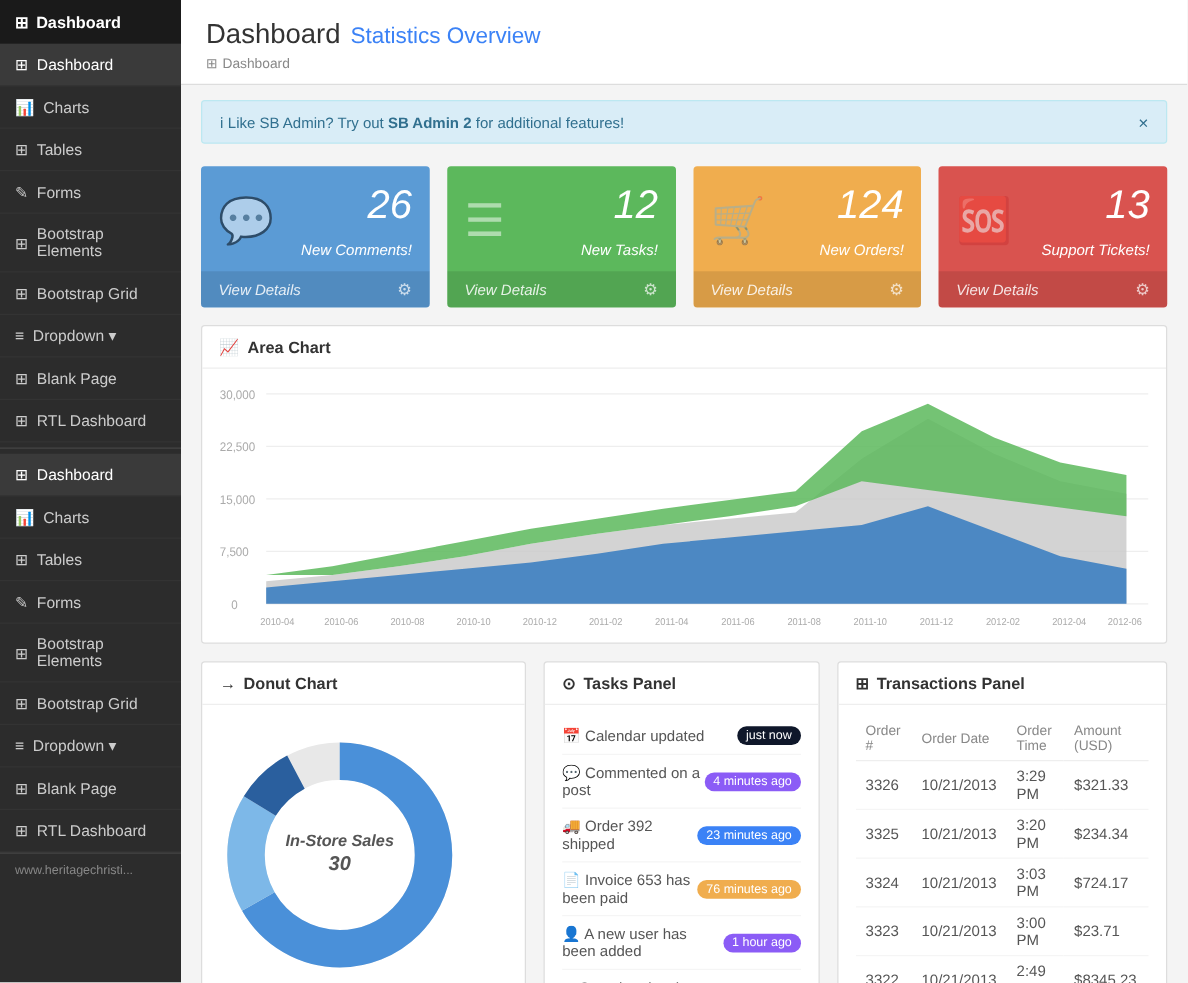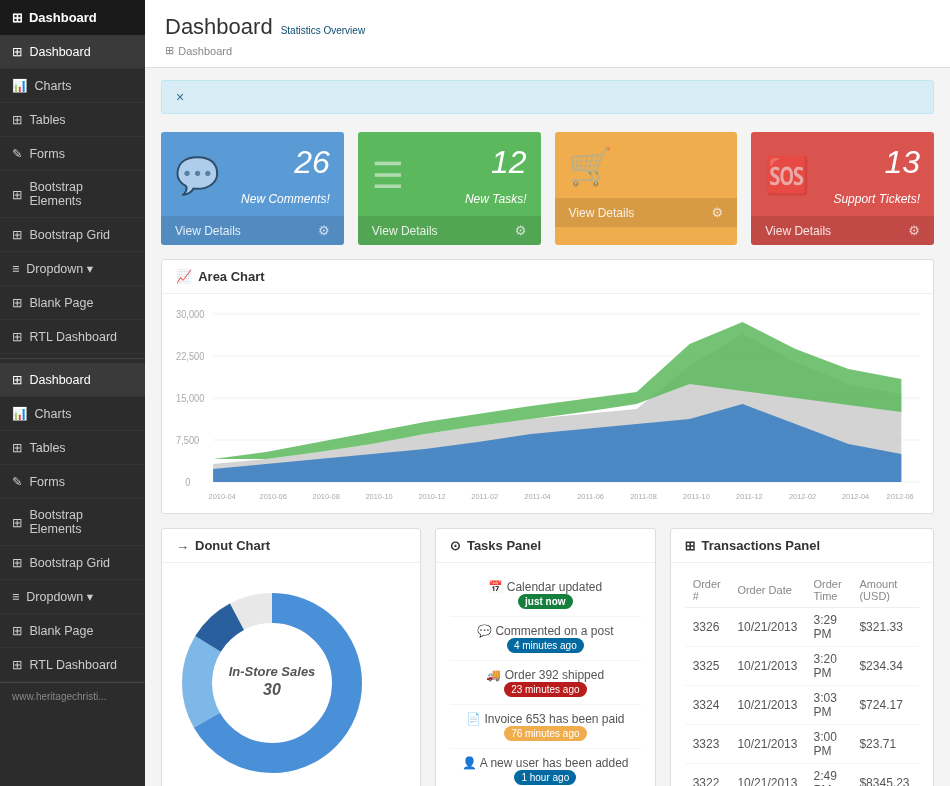--- a/index.html
+++ b/index.html
@@ -60,22 +60,22 @@
       display: flex;
       align-items: baseline;
       gap: 8px;
     }
     .page-title {
       font-size: 22px;
       font-weight: 300;
       color: #333;
     }
     .page-subtitle {
-      font-size: 10px;
-      color: #0c4a6e;
+      font-size: 18px;
+      color: #3b82f6;
     }
     .breadcrumb {
       font-size: 11px;
       color: #888;
       margin-top: 4px;
       display: flex;
       align-items: center;
       gap: 4px;
     }
 
@@ -116,21 +116,21 @@
     .stat-info { text-align: right; color: #fff; font-style: italic; }
     .stat-number { font-size: 32px; font-weight: 300; line-height: 1; }
     .stat-label { font-size: 12px; margin-top: 14px; }
     .stat-card-bottom {
       background: rgba(0,0,0,0.1);
       padding: 7px 14px;
       display: flex;
       justify-content: space-between;
       align-items: center;
     }
-    .stat-link { color: rgba(255,255,255,0.85); font-size: 12px; text-decoration: none; cursor: pointer; }
+    .stat-link { color: rgba(255,255,255,0.85); font-size: 12px; text-decoration: none; cursor: pointer; font-style: italic; }
     .stat-gear { color: rgba(255,255,255,0.7); font-size: 13px; cursor: pointer; }
     .card-blue { background: #5b9bd5; }
     .card-green { background: #5cb85c; }
     .card-orange { background: #f0ad4e; }
     .card-red { background: #d9534f; }
 
     
     .section-panel {
       background: #fff;
       border: 1px solid #ddd;
@@ -206,33 +206,32 @@
 
     
     .task-item {
       display: flex;
       justify-content: space-between;
       align-items: center;
       padding: 7px 0;
       border-bottom: 1px solid #f5f5f5;
       font-size: 12px;
       color: #555;
-      flex-direction: column;
     }
     .task-item:last-child { border-bottom: none; }
     .task-badge {
       font-size: 10px;
       padding: 2px 7px;
       border-radius: 10px;
       white-space: nowrap;
       flex-shrink: 0;
     }
-    .badge-gray { background: #15803d; color: #fff; font-weight: bold; }
-    .badge-green { background: #0369a1; color: #fff; }
-    .badge-blue { background: #b91c1c; color: #fff; }
+    .badge-gray { background: #0f172a; color: #fff; }
+    .badge-green { background: #8b5cf6; color: #fff; }
+    .badge-blue { background: #3b82f6; color: #fff; }
     .badge-orange { background: #f0ad4e; color: #fff; }
 
     
     .trans-table { width: 100%; border-collapse: collapse; font-size: 12px; }
     .trans-table th { padding: 5px 8px; text-align: left; color: #888; font-weight: normal; border-bottom: 1px solid #eee; font-size: 11px; }
     .trans-table td { padding: 5px 8px; border-bottom: 1px solid #f5f5f5; color: #555; }
     .trans-table tr:last-child td { border-bottom: none; }
   </style>
 </head>
 <body>
@@ -331,20 +330,26 @@
       <h1 class="page-title">Dashboard</h1>
       <span class="page-subtitle">Statistics Overview</span>
     </div>
     <div class="breadcrumb">
       <span>⊞</span>
       <span>Dashboard</span>
     </div>
   </div>
 
   <div class="alert-info">
+    <span>
+      <span>ℹ</span>
+      <span>Like SB Admin? Try out</span>
+      <a>SB Admin 2</a>
+      <span>for additional features!</span>
+    </span>
     <span class="alert-close">×</span>
   </div>
 
   <div class="stats-row" id="stats-cards">
       <div class="stat-card card-blue">
     <div class="stat-card-top">
       <span class="stat-icon">💬</span>
       <div class="stat-info">
         <div class="stat-number">26</div>
         <div class="stat-label">New Comments!</div>
@@ -364,20 +369,24 @@
       </div>
     </div>
     <div class="stat-card-bottom">
       <span class="stat-link">View Details</span>
       <span class="stat-gear">⚙</span>
     </div>
   </div>
       <div class="stat-card card-orange">
     <div class="stat-card-top">
       <span class="stat-icon">🛒</span>
+      <div class="stat-info">
+        <div class="stat-number">124</div>
+        <div class="stat-label">New Orders!</div>
+      </div>
     </div>
     <div class="stat-card-bottom">
       <span class="stat-link">View Details</span>
       <span class="stat-gear">⚙</span>
     </div>
   </div>
       <div class="stat-card card-red">
     <div class="stat-card-top">
       <span class="stat-icon">🆘</span>
       <div class="stat-info">

